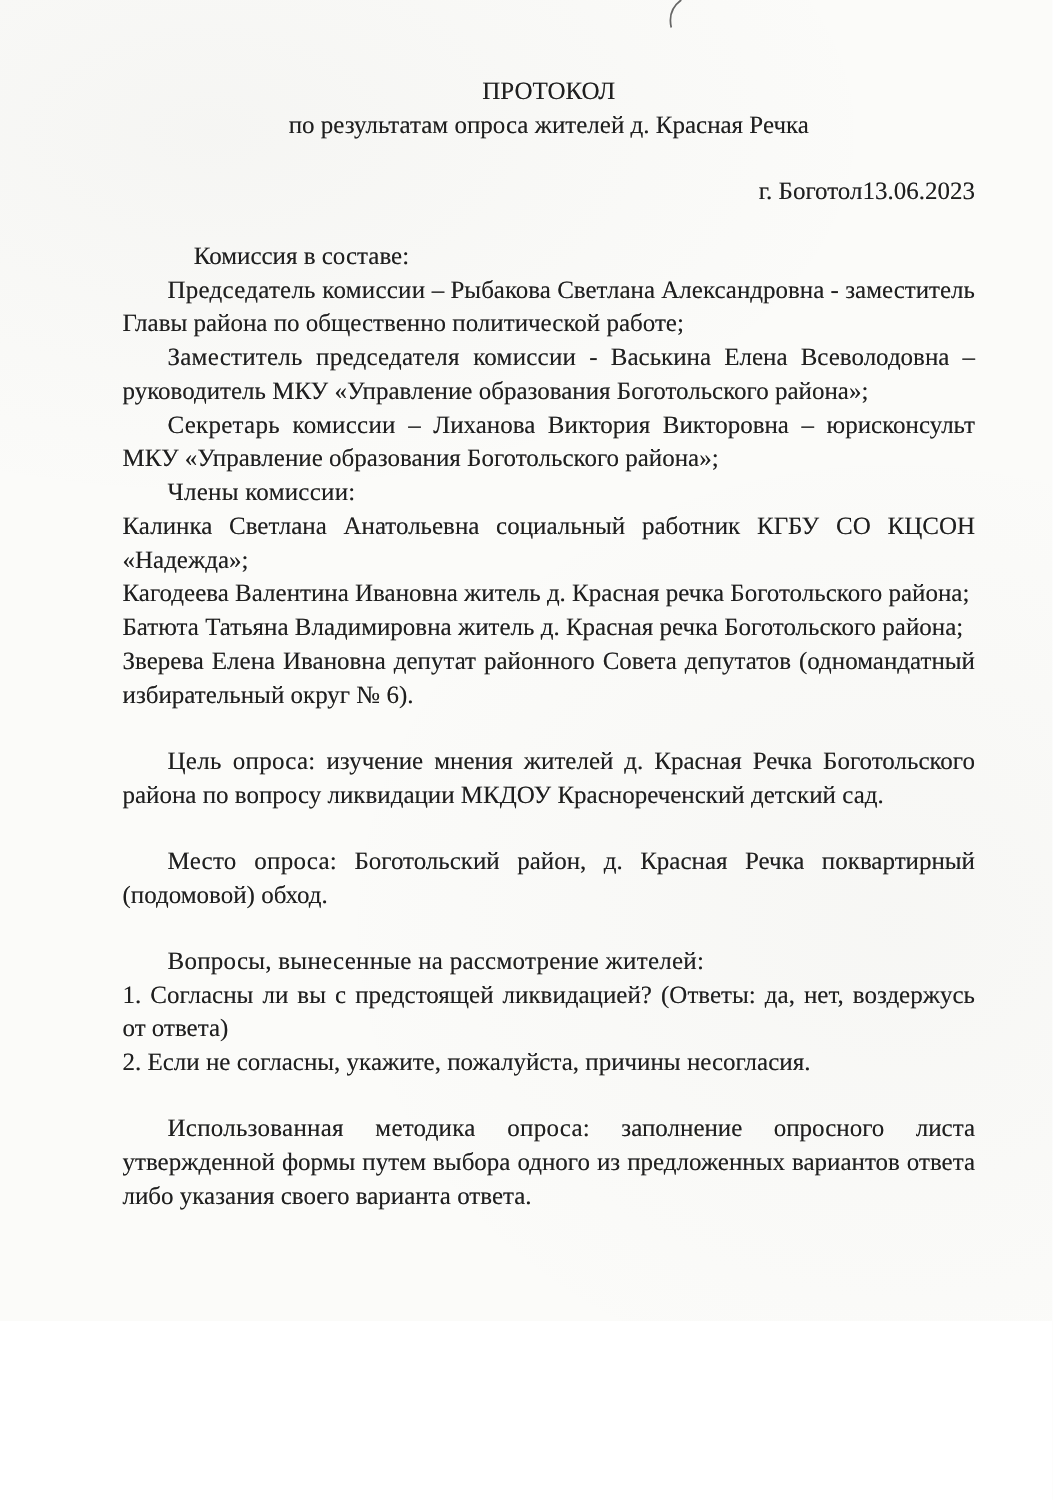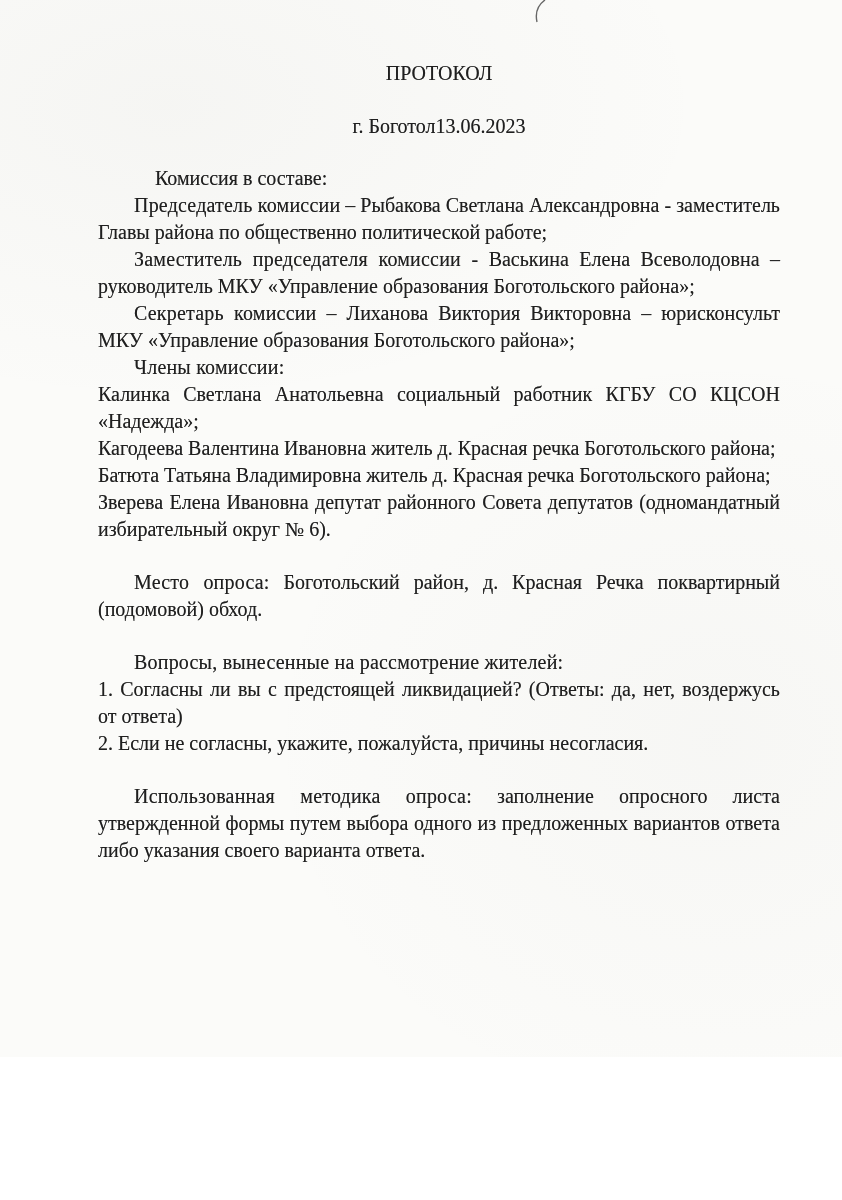--- a/index.html
+++ b/index.html
@@ -32,21 +32,21 @@
     height: 26px;
   }
   .title-block {
     text-align: center;
   }
   .title-line {
     white-space: nowrap;
   }
   .dateline {
     display: flex;
-    justify-content: center;
+    justify-content: flex-end;
     margin-top: 26px;
   }
   .doc-body {
     margin-top: 25px;
   }
   .doc-body p {
     margin: 0;
     text-align: justify;
   }
   .doc-body p.indent {
@@ -65,37 +65,39 @@
 <body>
 
 <div class="page">
 
   <svg class="pen-mark" viewBox="0 0 30 26" xmlns="http://www.w3.org/2000/svg">
     <path d="M 21 0 C 14 5 11 13 13 22" fill="none" stroke="#4c4c4c" stroke-width="1.4" opacity="0.85"></path>
   </svg>
 
   <div class="title-block">
     <div class="title-line">ПРОТОКОЛ</div>
+    <div class="title-line">по результатам опроса жителей д. Красная Речка</div>
   </div>
 
   <div class="dateline">
     <span>г. Боготол</span>
     <span>13.06.2023</span>
   </div>
 
   <div class="doc-body" id="paragraphs">
       <p class="indent"><span>Комиссия в составе:</span></p>
       <p><b>Председатель комиссии</b><span> – Рыбакова Светлана Александровна - заместитель Главы района по общественно политической работе;</span></p>
       <p><b>Заместитель председателя комиссии</b><span> - Васькина Елена Всеволодовна – руководитель МКУ «Управление образования Боготольского района»;</span></p>
       <p><b>Секретарь комиссии</b><span> – Лиханова Виктория Викторовна – юрисконсульт МКУ «Управление образования Боготольского района»;</span></p>
       <p><b>Члены комиссии:</b></p>
       <p><span>Калинка Светлана Анатольевна социальный работник КГБУ СО КЦСОН «Надежда»;</span></p>
       <p><span>Кагодеева Валентина Ивановна житель д. Красная речка Боготольского района;</span></p>
       <p><span>Батюта Татьяна Владимировна житель д. Красная речка Боготольского района;</span></p>
       <p><span>Зверева Елена Ивановна депутат районного Совета депутатов (одномандатный избирательный округ № 6).</span></p>
+      <p class="gap"><b>Цель опроса:</b><span> изучение мнения жителей д. Красная Речка Боготольского района по вопросу ликвидации МКДОУ Краснореченский детский сад.</span></p>
       <p class="gap"><b>Место опроса:</b><span> Боготольский район, д. Красная Речка поквартирный (подомовой) обход.</span></p>
       <p class="gap"><b>Вопросы, вынесенные на рассмотрение жителей:</b></p>
       <p><span>1. Согласны ли вы с предстоящей ликвидацией? (Ответы: да, нет, воздержусь от ответа)</span></p>
       <p><span>2. Если не согласны, укажите, пожалуйста, причины несогласия.</span></p>
       <p class="gap"><b>Использованная методика опроса:</b><span> заполнение опросного листа утвержденной формы путем выбора одного из предложенных вариантов ответа либо указания своего варианта ответа.</span></p>
     </div>
 
 </div>
 
 </body></html>

